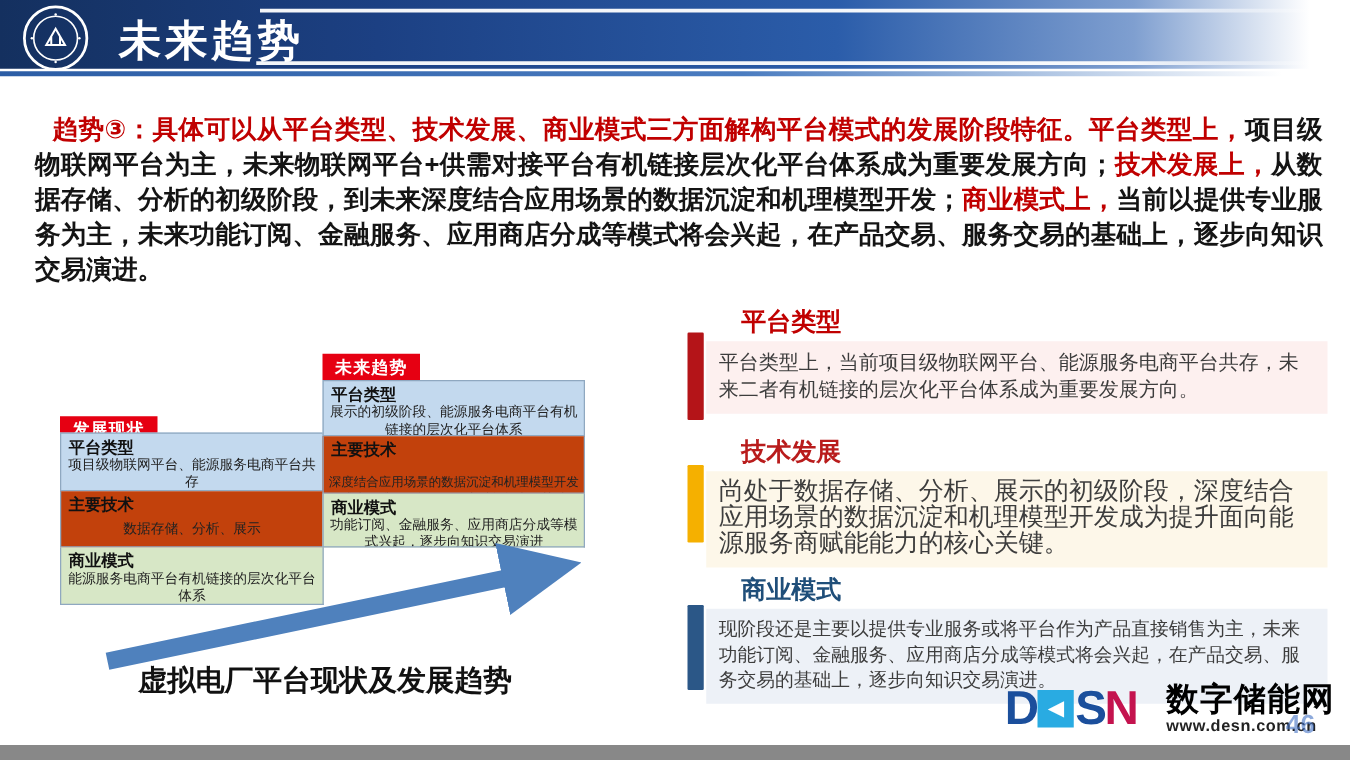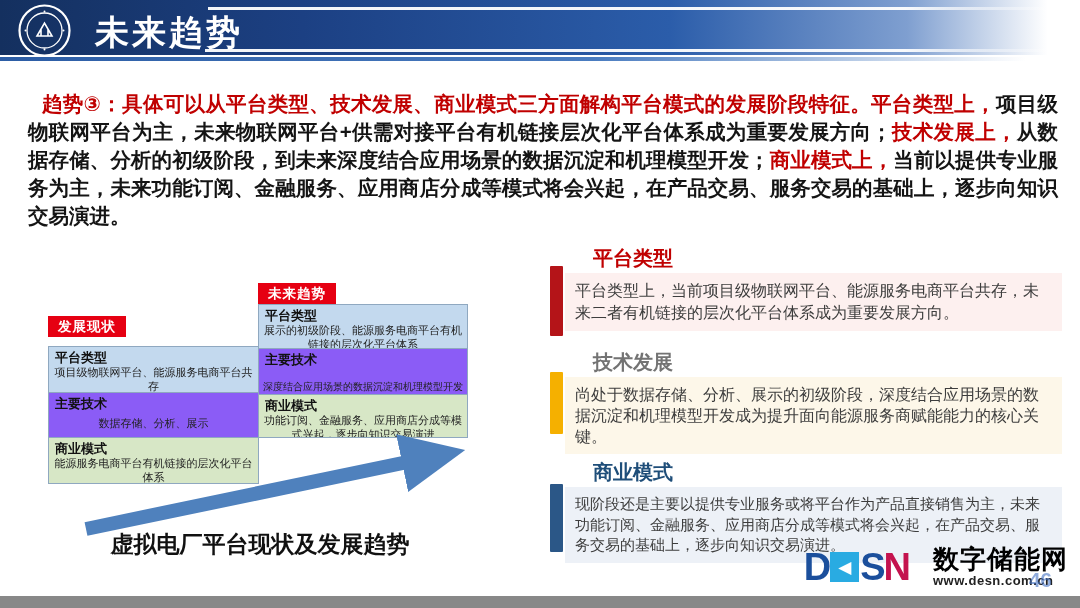--- a/index.html
+++ b/index.html
@@ -25,43 +25,43 @@
   .para .red { color:#c00000; }
   .para .dark { color:#141414; }
 
   
   .dlabel { position:absolute; height:21px; padding:2px 10px 0; background:#e60012; color:#fff;
     font-size:13.5px; font-weight:bold; letter-spacing:1px; }
   .dcol { position:absolute; width:211px; }
   .dbox { width:100%; border:1px solid #8fa8c0; overflow:hidden; }
   .dbox + .dbox { border-top:none; }
   .dbox.blue { background:#c3d9ee; }
-  .dbox.orange { background:#8b5cf6; }
+  .dbox.orange { background:#c2410c; }
   .dbox.green { background:#d7e7c6; }
   .dbox-title { font-size:13px; line-height:15px; font-weight:bold; color:#111; padding:3px 0 0 6px; }
   .dbox-body { font-size:11px; line-height:13.5px; color:#222; text-align:center; padding:1px 3px; }
   .fut-tech .dbox-body { font-size:10px; line-height:13px;margin-top:12px; }
   .h47{height:47px;} .h45{height:45px;} .h46{height:46px;} .h43{height:43px;}
   .arrow-svg { position:absolute; left:48px; top:428px; width:440px; height:112px; }
   .diagram-caption { position:absolute; left:90px; top:529px; width:340px; text-align:center;
     font-size:23px; font-weight:bold; color:#111; }
 
   
   .sec { position:absolute; left:548px; width:514px; }
   .sec .bar { position:absolute; left:2px; width:13px; border-radius:1px; }
   .sec .sec-title { margin-left:45px; font-size:20px; font-weight:bold; line-height:24px; }
   .sec .sec-body { margin-left:17px; margin-top:3px; padding:7px 10px; color:#3d3d3d; }
   .sec1 { top:246px; }
   .sec1 .bar { top:20px; height:70px; background:#b41418; }
   .sec1 .sec-title { color:#c00000; }
   .sec1 .sec-body { background:#fdf0ef; font-size:16px; line-height:22px; }
   .sec2 { top:350px; }
   .sec2 .bar { top:22px; height:62px; background:#f5b000; }
-  .sec2 .sec-title { color:#737373; }
-  .sec2 .sec-body { background:#fdf7e9; font-size:16px; line-height:21px; }
+  .sec2 .sec-title { color:#b91c1c; }
+  .sec2 .sec-body { background:#fdf7e9; font-size:20px; line-height:21px;font-family:Liberation Mono, monospace; }
   .sec3 { top:460px; }
   .sec3 .bar { top:24px; height:68px; background:#2b5787; }
   .sec3 .sec-title { color:#1f4e79; }
   .sec3 .sec-body { background:#edf1f7; font-size:15px; line-height:20.5px; }
 
   
   .footer-logo { position:absolute; right:12px; bottom:8px; display:flex; align-items:center; }
   .desn-letters { display:flex; align-items:center; }
   .ltr { font-size:38px; font-weight:bold; line-height:36px; letter-spacing:-2px; }
   .ltr-d { color:#1b4f9c; } .ltr-s { color:#1b4f9c; } .ltr-n { color:#c4134e; letter-spacing:0; }
@@ -92,21 +92,21 @@
           <circle cx="27.5" cy="46.5" r="1" fill="#fff"></circle>
         <circle cx="8.5" cy="27.5" r="1" fill="#fff"></circle>
           <circle cx="46.5" cy="27.5" r="1" fill="#fff"></circle>
       </svg>
     </span>
     <div class="hdr-title">未来趋势</div>
   </div>
 
   <p class="para"><span class="red">趋势③：具体可以从平台类型、技术发展、商业模式三方面解构平台模式的发展阶段特征。</span><span class="red">平台类型上，</span><span class="dark">项目级物联网平台为主，未来物联网平台+供需对接平台有机链接层次化平台体系成为重要发展方向；</span><span class="red">技术发展上，</span><span class="dark">从数据存储、分析的初级阶段，到未来深度结合应用场景的数据沉淀和机理模型开发；</span><span class="red">商业模式上，</span><span class="dark">当前以提供专业服务为主，未来功能订阅、金融服务、应用商店分成等模式将会兴起，在产品交易、服务交易的基础上，逐步向知识交易演进。</span></p>
 
-  <div class="dlabel" style="left:48px; top:316px;">发展现状</div>
+  <div class="dlabel" style="left:48px; top:333px;">发展现状</div>
   <div class="dcol" style="left:48px; top:346px;">
     <div class="dbox blue h47">
       <div class="dbox-title">平台类型</div>
       <div class="dbox-body">项目级物联网平台、能源服务电商平台共存</div>
     </div>
     <div class="dbox orange h45">
       <div class="dbox-title">主要技术</div>
       <div class="dbox-body" style="padding-top:6px;">数据存储、分析、展示</div>
     </div>
     <div class="dbox green h46">

